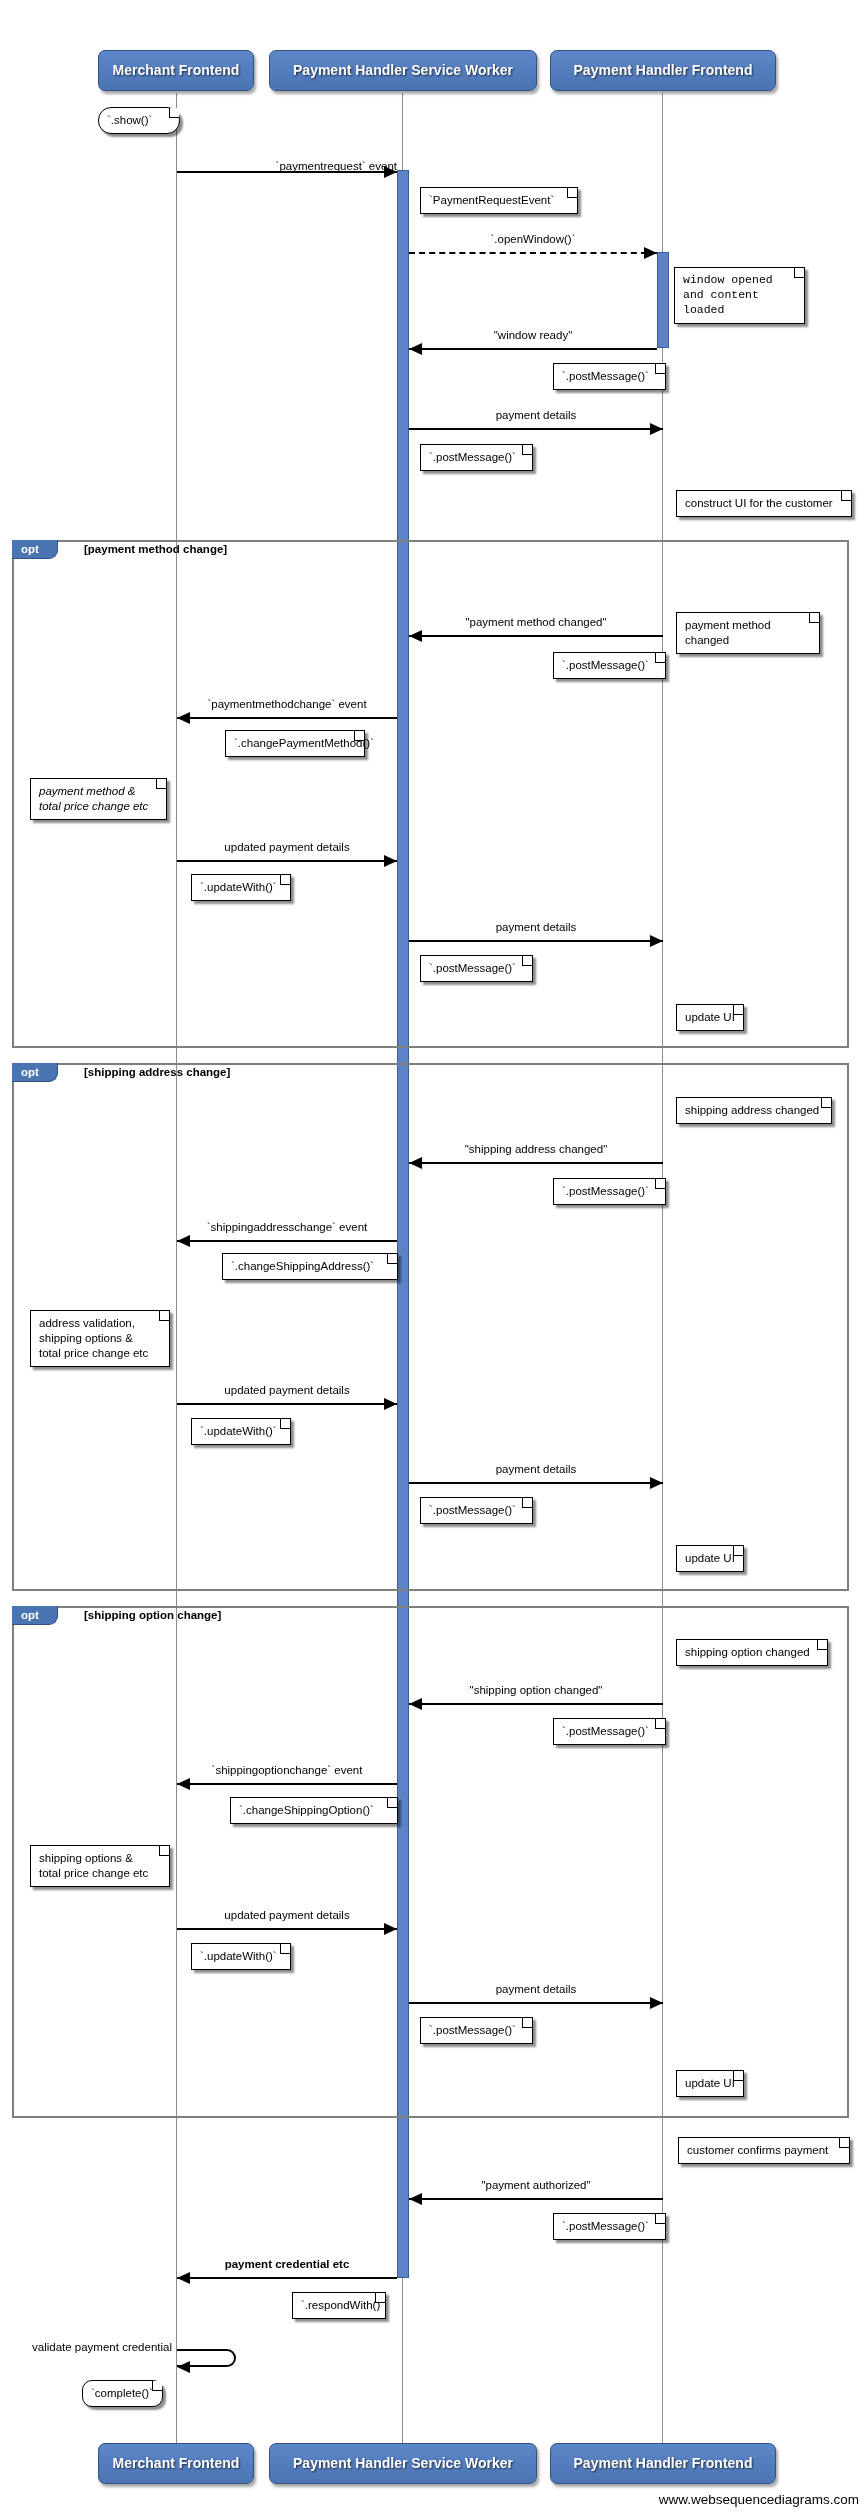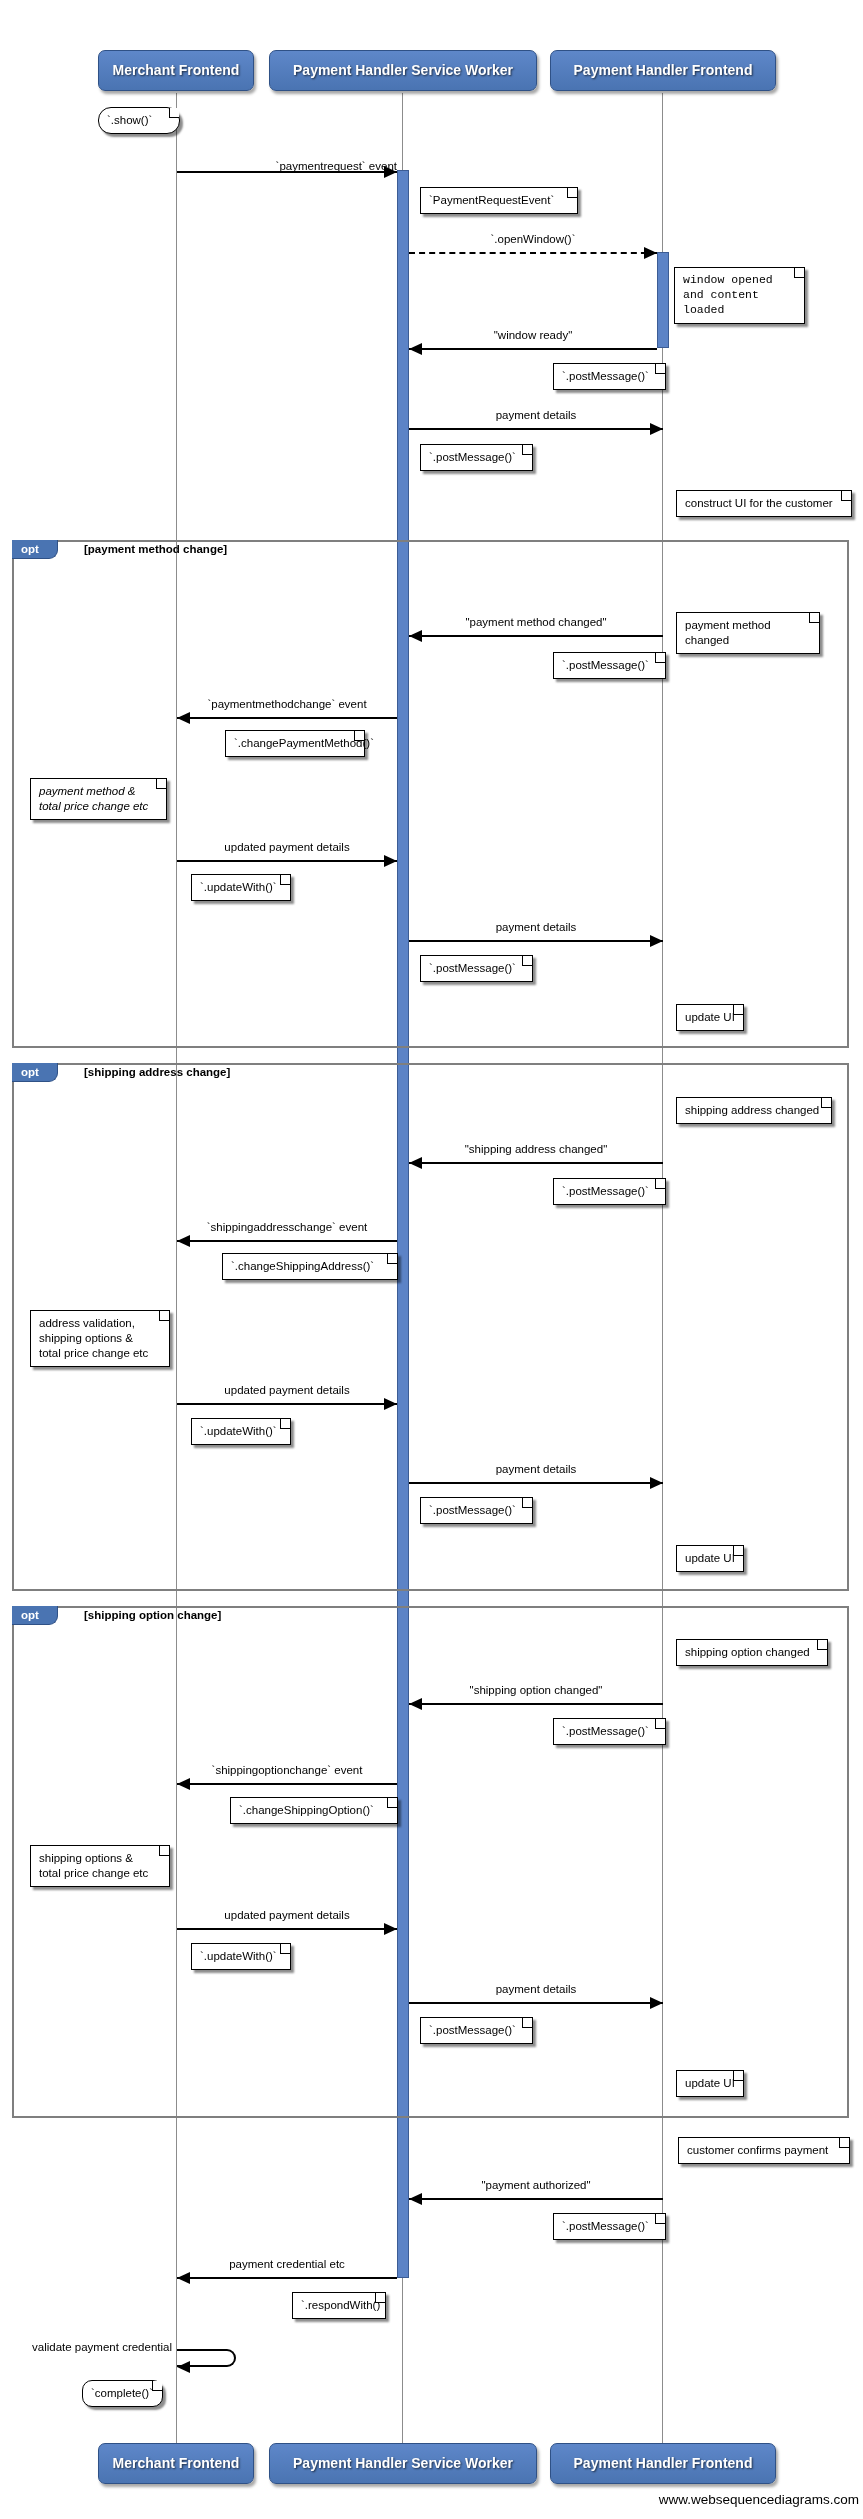--- a/index.html
+++ b/index.html
@@ -137,21 +137,21 @@
   <div class="head r" style="left:384px;top:1923px;"></div>
 
   <div class="mlabel" style="left:409px;top:1983px;width:254px;">payment details</div>
   <div class="line" style="left:409px;top:2002px;width:254px;"></div>
   <div class="head r" style="left:650px;top:1997px;"></div>
 
   <div class="mlabel" style="left:409px;top:2179px;width:254px;">"payment authorized"</div>
   <div class="line" style="left:409px;top:2198px;width:254px;"></div>
   <div class="head l" style="left:409px;top:2193px;"></div>
 
-  <div class="mlabel" style="left:177px;top:2258px;width:220px;">payment credential etc</div>
+  <div class="mlabel" style="left:177px;top:2258px;width:220px;font-weight:bold;">payment credential etc</div>
   <div class="line" style="left:177px;top:2277px;width:220px;"></div>
   <div class="head l" style="left:177px;top:2272px;"></div>
 
   <div class="mlabel right" style="left:0px;top:2341px;width:172px;">validate payment credential</div>
   <div class="selfloop" style="left:177px;top:2349px;"></div>
   <div class="head l" style="left:177px;top:2361px;"></div>
 
   <div class="note" style="left:98px;top:107px;width:82px;border-radius:13px;">`.show()`</div>
   <div class="note" style="left:420px;top:187px;width:158px;">`PaymentRequestEvent`</div>
   <div class="note" style="left:674px;top:267px;width:131px;font-family:Liberation Mono, monospace;">window opened

